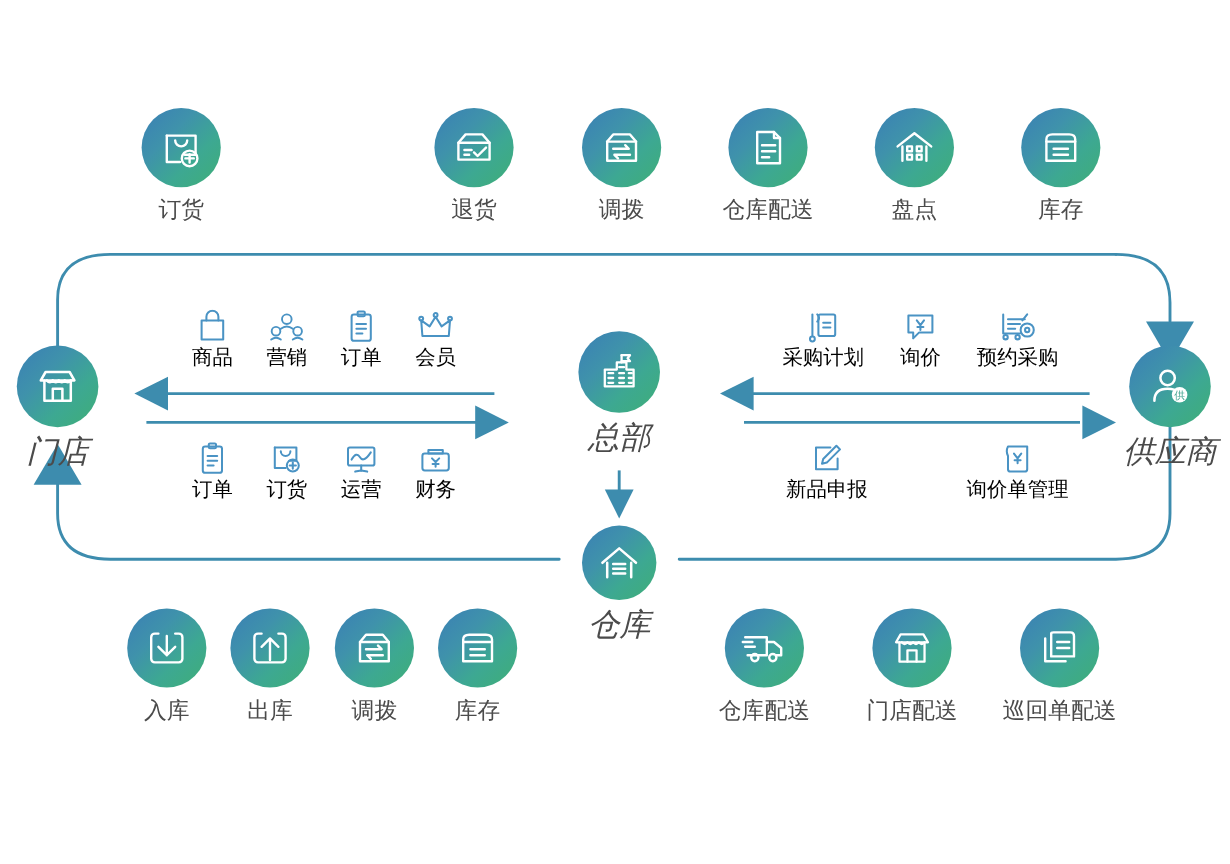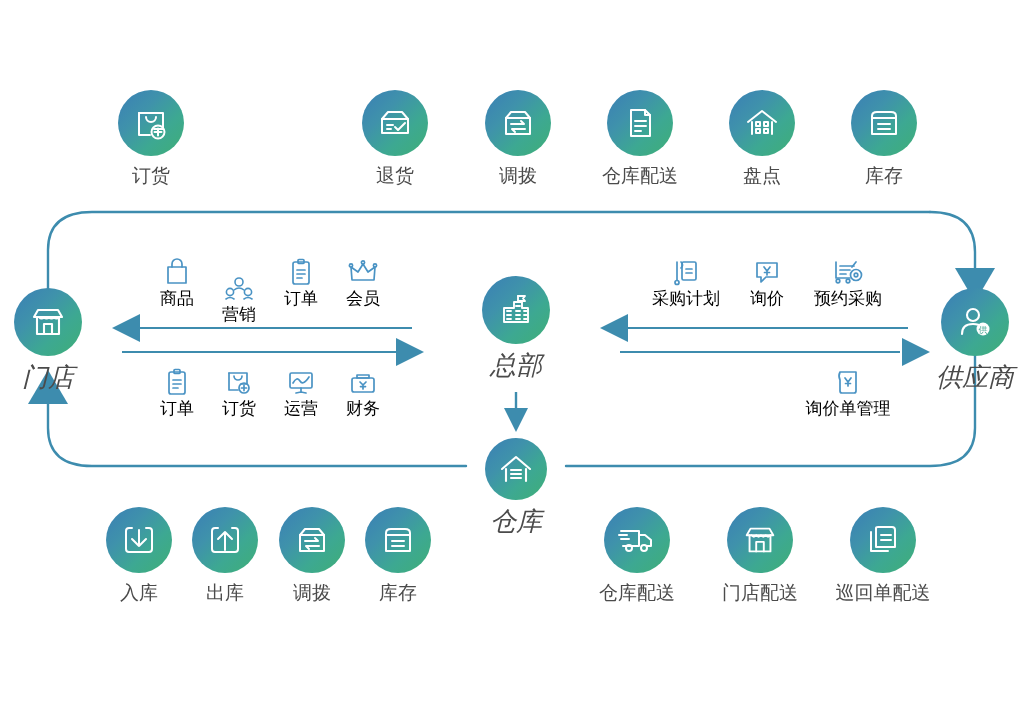--- a/index.html
+++ b/index.html
@@ -213,21 +213,21 @@
   <div class="item" style="left:133px;top:252px;">
     <div class="ico">
       <svg width="26" height="28" viewBox="0 0 26 28" fill="none" stroke="#4a93c4" stroke-width="1.7" stroke-linecap="round" stroke-linejoin="round">
         <path d="M8 9 V6 a5 5 0 0 1 10 0 V9"></path>
           <path d="M4 9 H22 V25 H4 Z"></path>
       </svg>
     </div>
     <div class="lbl">商品</div>
   </div>
 
-  <div class="item" style="left:195px;top:268px;">
+  <div class="item" style="left:195px;top:252px;font-family:Liberation Serif, serif;">
     <div class="ico">
       <svg width="30" height="28" viewBox="0 0 30 28" fill="none" stroke="#4a93c4" stroke-width="1.6" stroke-linecap="round" stroke-linejoin="round">
         <circle cx="15" cy="8" r="4"></circle>
           <path d="M10 16 q5 -4 10 0"></path>
         <circle cx="6" cy="18" r="3.6"></circle>
           <path d="M2 25 q4 -3 8 0"></path>
         <circle cx="24" cy="18" r="3.6"></circle>
           <path d="M20 25 q4 -3 8 0"></path>
       </svg>
     </div>
@@ -335,20 +335,29 @@
           <circle cx="16" cy="23" r="1.8"></circle>
         <path d="M8 8 H22 M8 12 H18 M8 16 H14"></path>
         <path d="M24 4 L20 9"></path>
         <circle cx="24" cy="17" r="5.5"></circle>
           <circle cx="24" cy="17" r="1.8"></circle>
       </svg>
     </div>
     <div class="lbl">预约采购</div>
   </div>
 
+  <div class="item wide" style="left:630px;top:362px;">
+    <div class="ico">
+      <svg width="28" height="28" viewBox="0 0 28 28" fill="none" stroke="#4a93c4" stroke-width="1.7" stroke-linecap="round" stroke-linejoin="round">
+        <path d="M5 5 H17 M5 5 V23 H23 V14"></path>
+        <path d="M22 3.5 L25 6.5 L14 17.5 L10 18.5 L11 14.5 Z"></path>
+      </svg>
+    </div>
+    <div class="lbl">新品申报</div>
+  </div>
 
   <div class="item wide" style="left:789px;top:362px;">
     <div class="ico">
       <svg width="28" height="28" viewBox="0 0 28 28" fill="none" stroke="#4a93c4" stroke-width="1.7" stroke-linecap="round" stroke-linejoin="round">
         <path d="M6 4 q-2 4 0 8 V23 q0 2 2 2 H20 q2 0 2 -2 V4 Z"></path>
         <path d="M11 10 L14 14 L17 10 M14 14 V18 M11.5 15.5 H16.5"></path>
       </svg>
     </div>
     <div class="lbl">询价单管理</div>
   </div>

